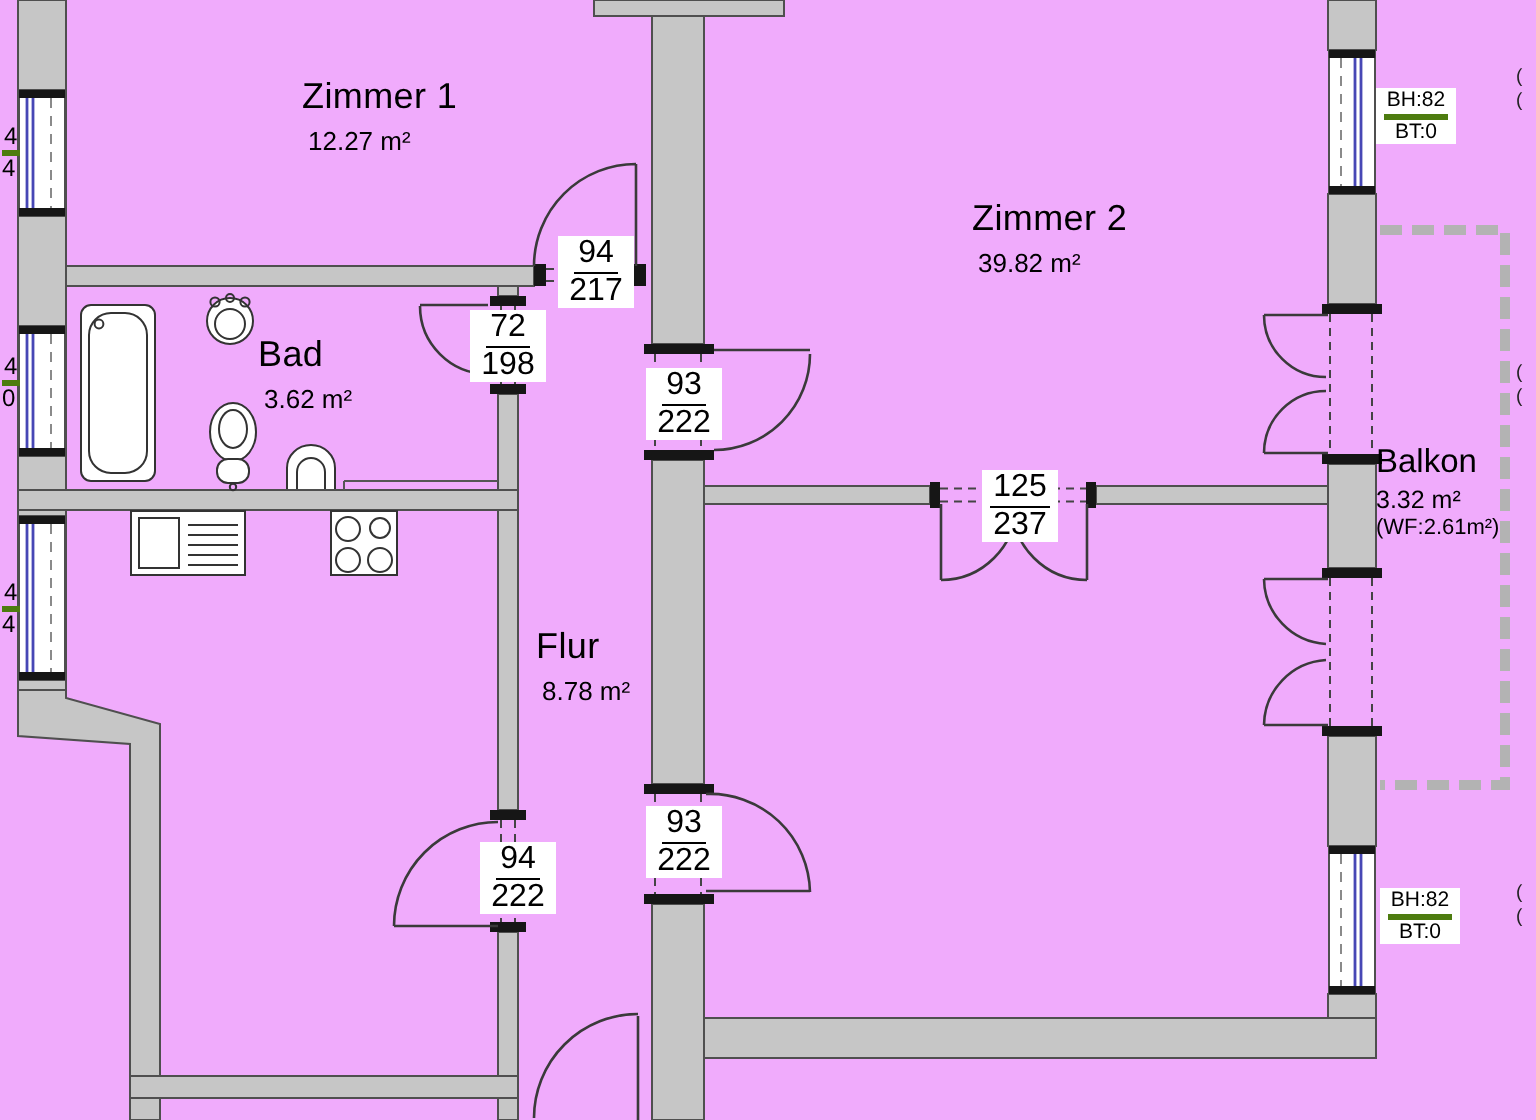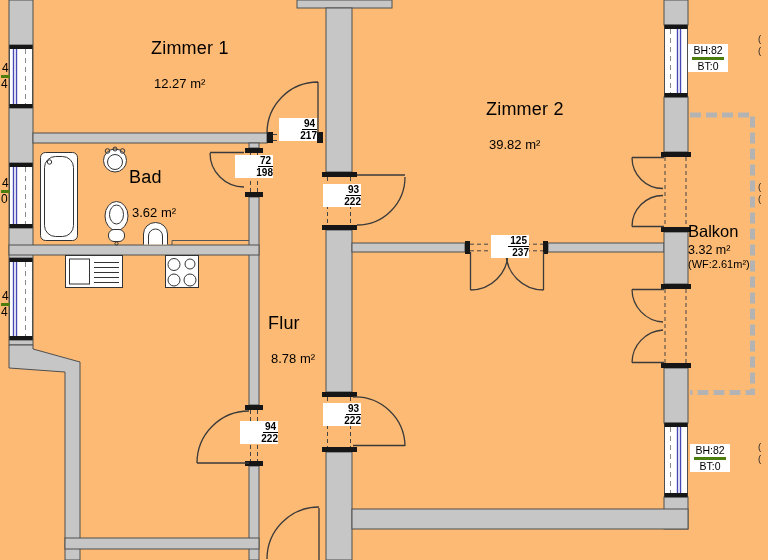--- a/index.html
+++ b/index.html
@@ -1,23 +1,23 @@
 <!DOCTYPE html>
 <html><head>
 <meta charset="utf-8">
 <style>
   html,body{margin:0;padding:0;background:#fff;}
-  #plan{position:relative;width:768px;height:560px;overflow:hidden;background:#fdba74;
+  #plan{position:relative;width:768px;height:560px;overflow:hidden;background:#f0abfc;
         font-family:"Liberation Sans", sans-serif;color:#000;}
   #plan svg{position:absolute;left:0;top:0;}
   .room-label{position:absolute;color:#000;}
   .room-name{font-size:18px;line-height:1.02;letter-spacing:.2px;}
-  .room-area{font-size:13px;margin-top:19px;margin-left:3px;}
-  .door-label{position:absolute;width:38px;text-align:right;font-size:10px;line-height:1.1;
-              background:#fff;color:#000;font-weight:bold;}
+  .room-area{font-size:13px;margin-top:6px;margin-left:3px;}
+  .door-label{position:absolute;width:38px;text-align:center;font-size:16px;line-height:1.1;
+              background:#fff;color:#000;}
   .frac-top{display:inline-block;border-bottom:1.3px solid #000;padding:0 2px;}
   .frac-bot{display:block;}
   .win-label{position:absolute;font-size:10.5px;line-height:1.2;text-align:center;background:#fff;}
   .u{display:inline-block;border-bottom:3px solid #4d7c0f;padding:0 1px;}
   .left-clip{position:absolute;left:1px;width:13px;overflow:hidden;font-size:12px;line-height:1.1;
              text-align:left;background:transparent;}
   .balkon-label{position:absolute;}
   .balkon-name{font-size:16.5px;line-height:1.05;}
   .balkon-area{font-size:12.5px;margin-top:3px;}
   .balkon-note{font-size:11px;margin-top:1px;}

